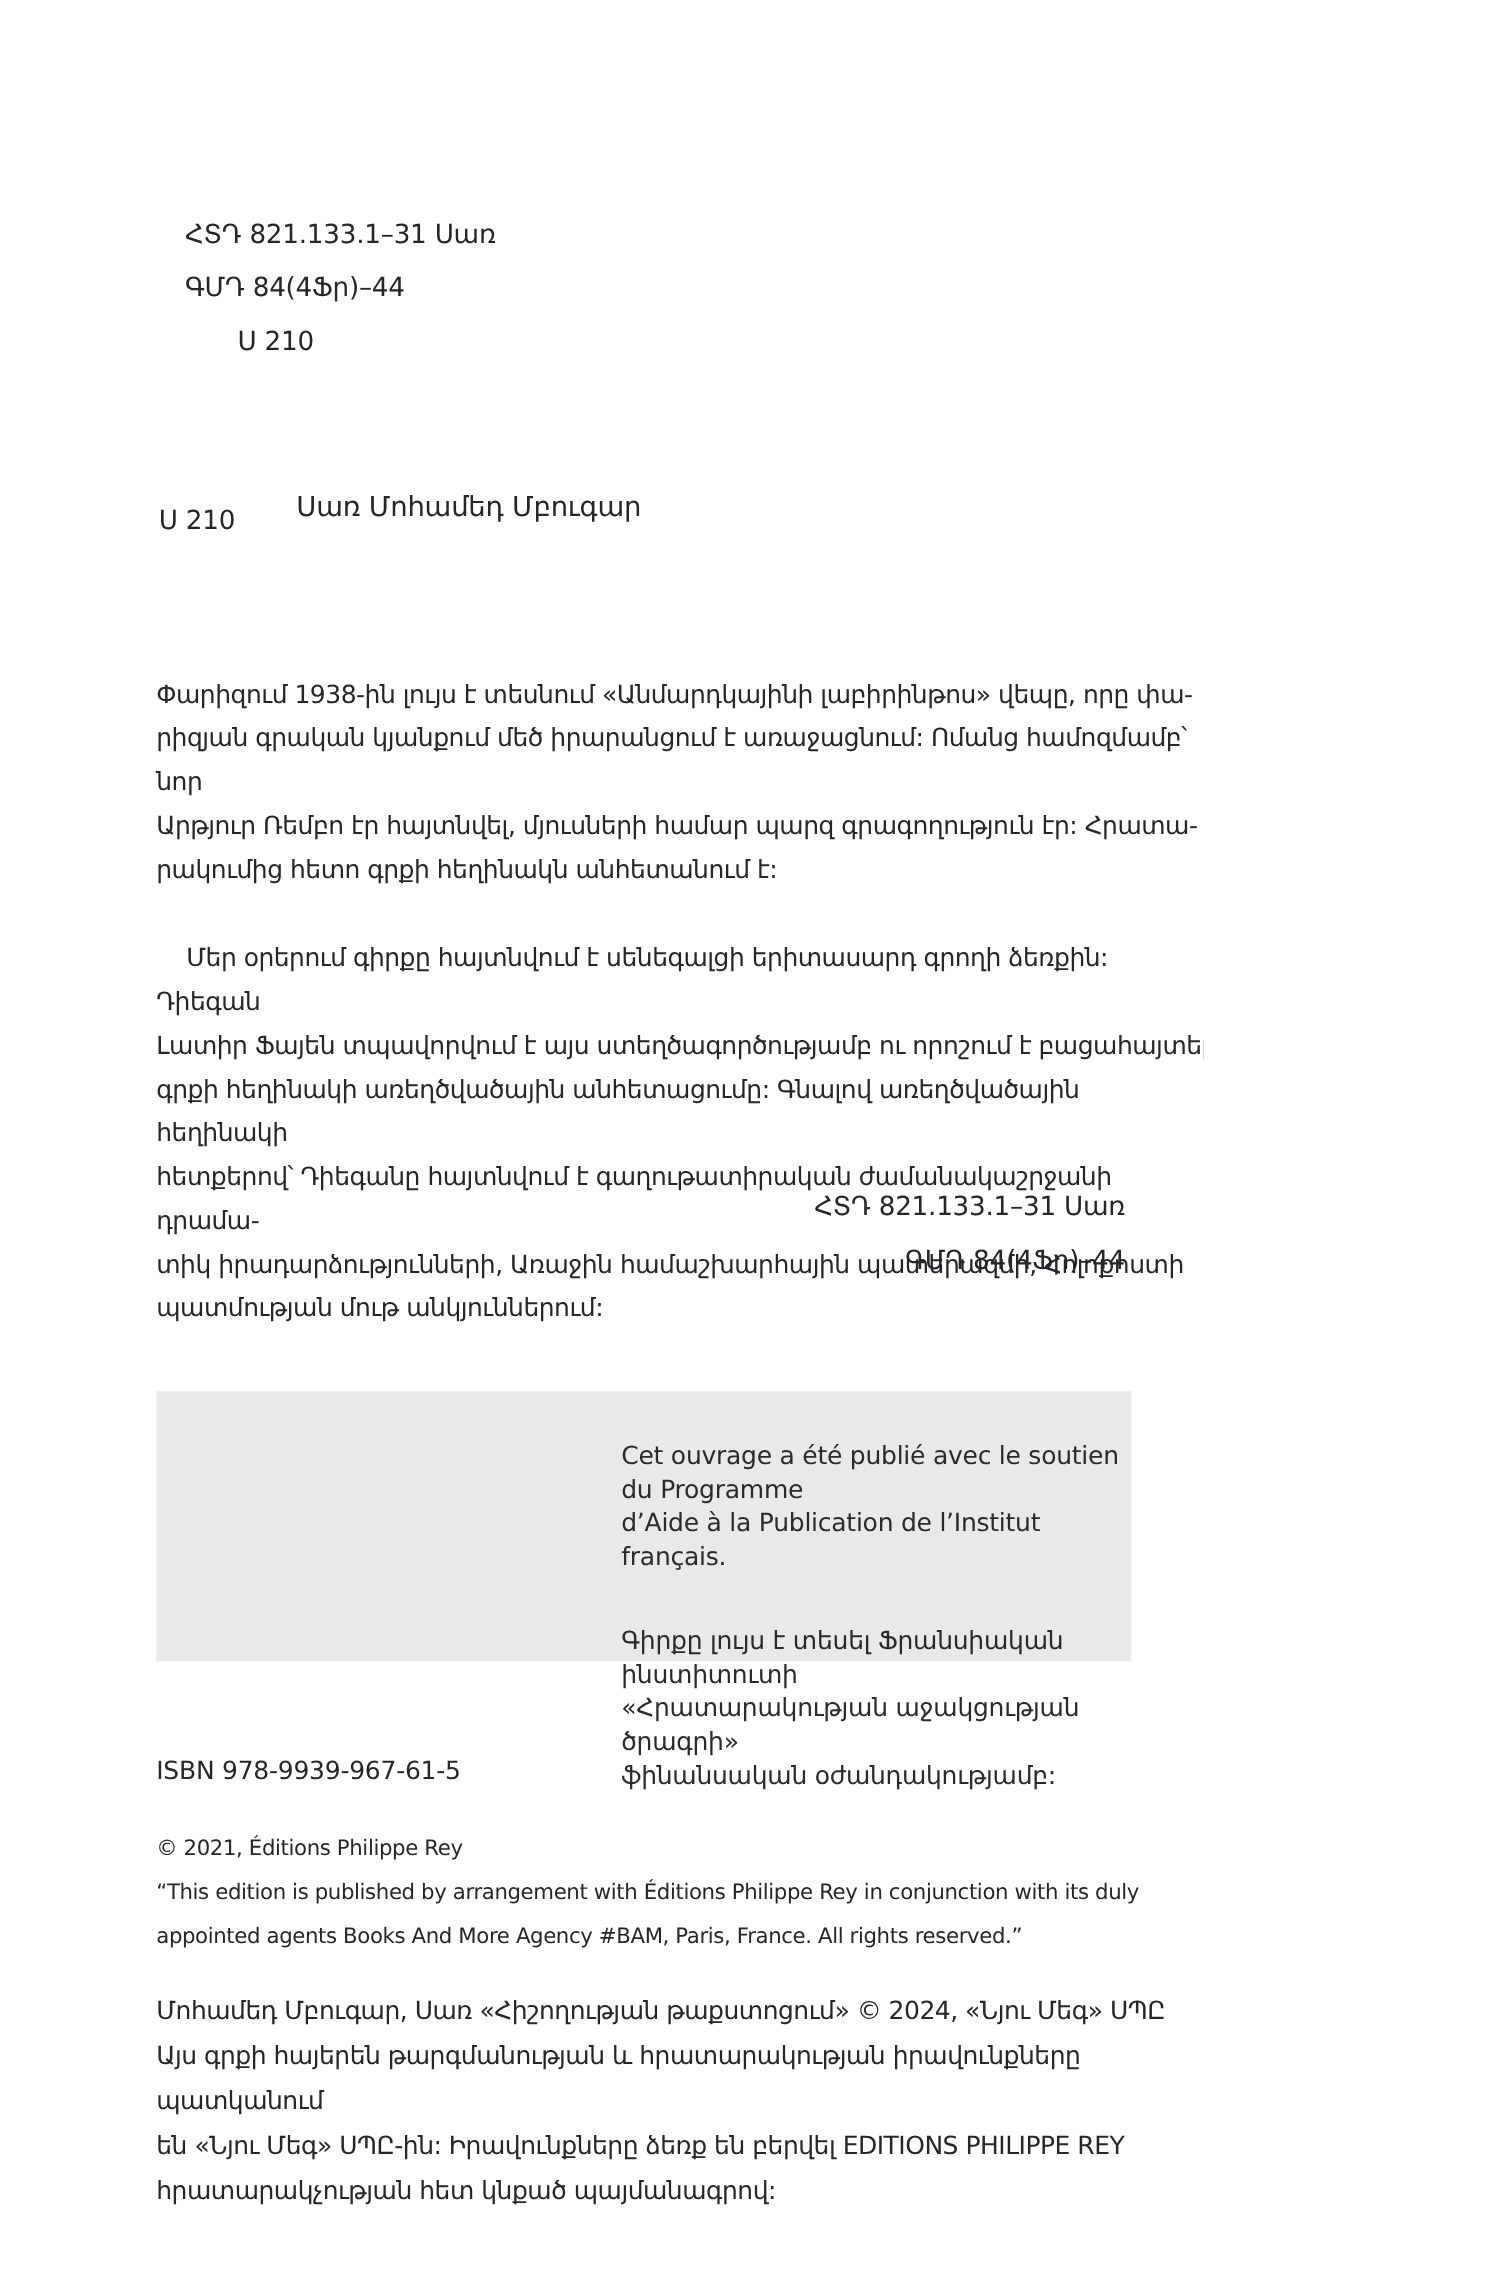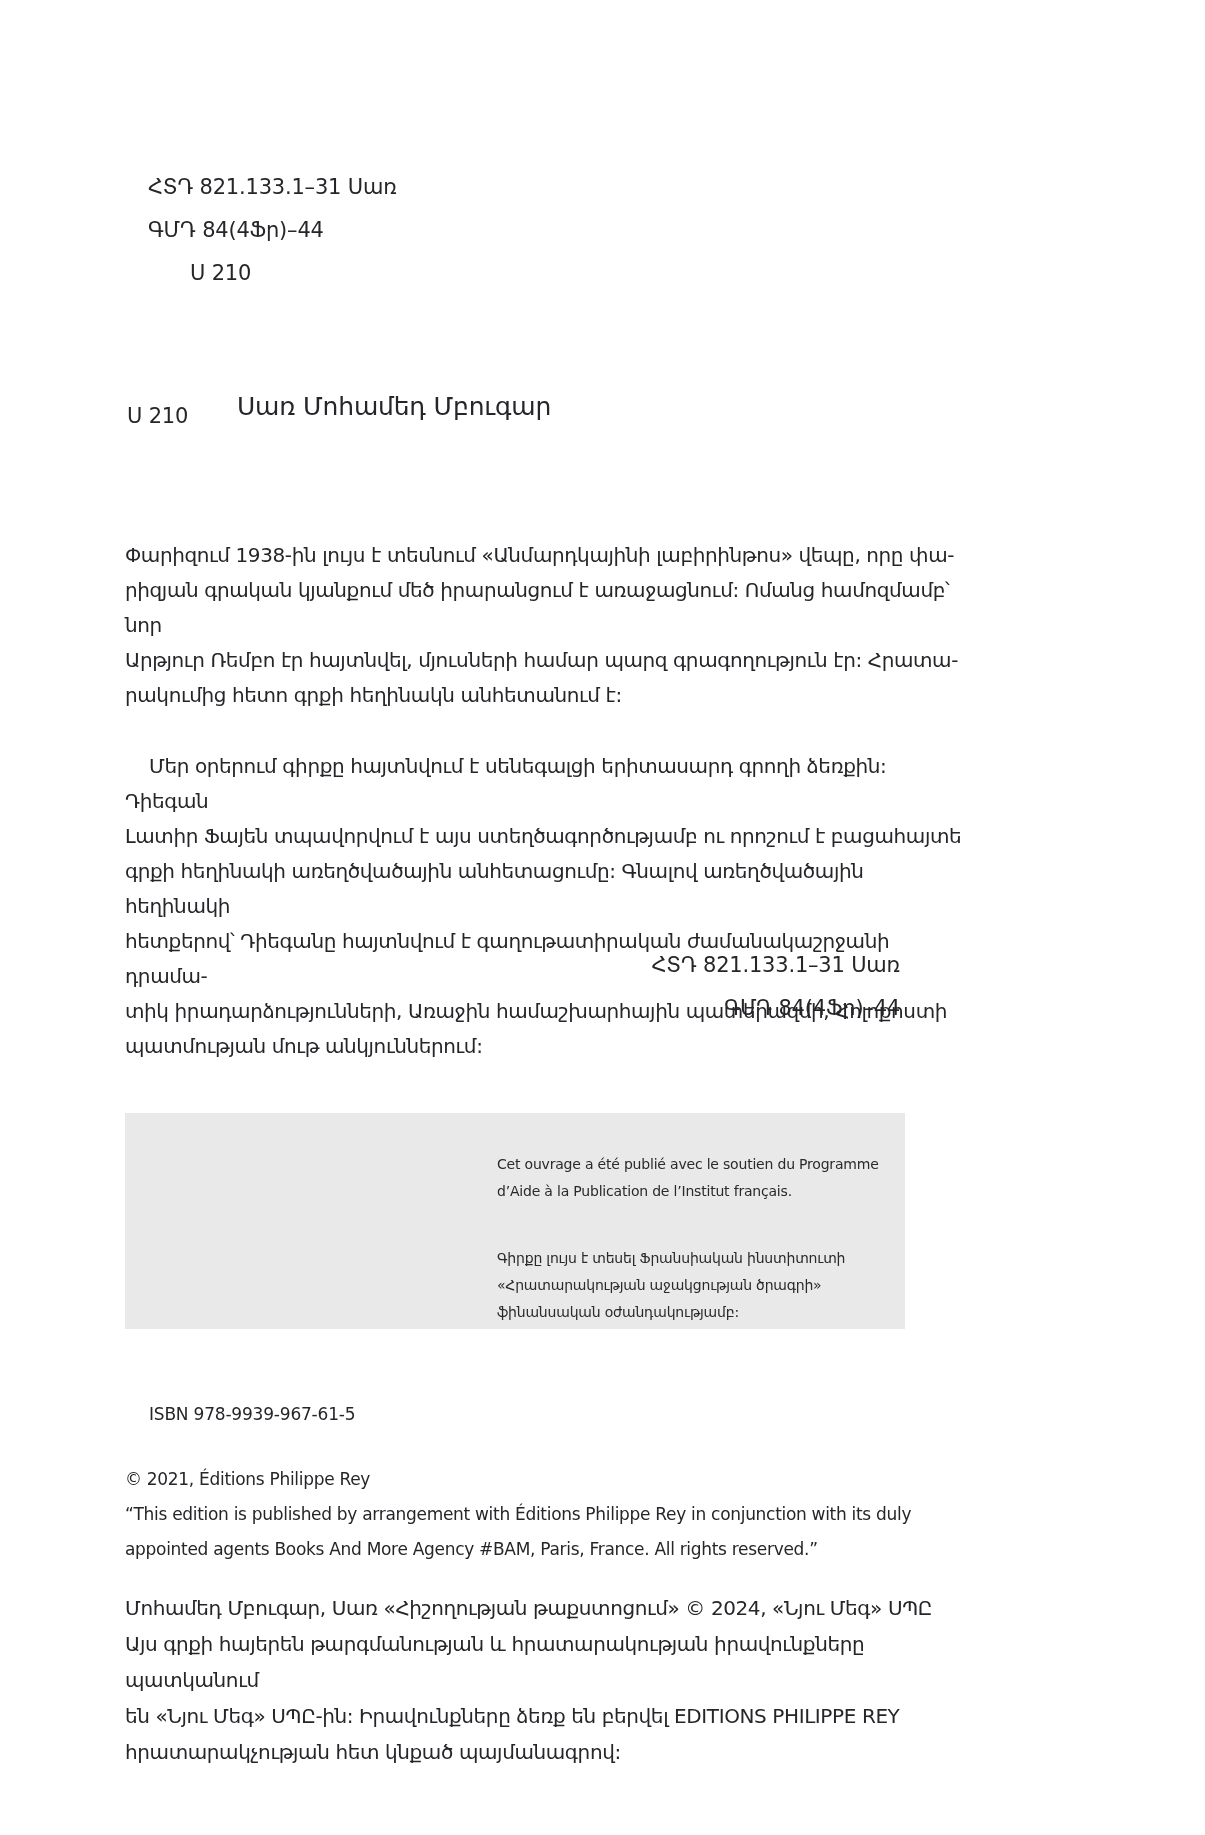--- a/index.html
+++ b/index.html
@@ -21,21 +21,21 @@
   
   .top-codes {
     position:absolute; left:148px; top:166px;
     font-size:21px; line-height:43px;
   }
   .top-codes .s-line { padding-left:42px; }
 
   
   .catalog { position:absolute; left:127px; top:385px; width:840px; }
   .catalog-code { position:absolute; left:0; top:19px; font-size:21px; }
-  .catalog-entry { margin-left:110px; font-size:25px; line-height:44px; }
+  .catalog-entry { margin-left:110px; font-size:22px; line-height:44px; }
 
   
   .annotation {
     position:absolute; left:125px; top:538px; width:845px;
     font-size:20px; line-height:35px; letter-spacing:-0.4px;
   }
   .annotation .p2 { text-indent:24px;margin-top:36px; }
 
   
   .bottom-codes {
@@ -57,27 +57,27 @@
   .logo-text {
     position:absolute; left:21px; top:24px;
     color:#68686c;
     font-size:37px; line-height:35px; font-weight:normal;
     transform:scaleX(0.72); transform-origin:left top;
     letter-spacing:0.5px;
     white-space:nowrap;
   }
   .credit-text {
     position:absolute; left:372px; top:38px; width:400px;
-    font-size:14px; line-height:27px; letter-spacing:-0.2px;
+    font-size:20px; line-height:27px; letter-spacing:-0.2px;
     color:#2a2a2e;
   }
   .credit-hy { margin-top:40px; }
 
   
-  .isbn { position:absolute; left:125px; top:1404px; font-size:17px;margin-left:24px; }
+  .isbn { position:absolute; left:125px; top:1404px; font-size:20px; }
 
   
   .copyright {
     position:absolute; left:125px; top:1462px; width:845px;
     font-size:17px; line-height:35px; letter-spacing:-0.3px;
   }
 
   
   .rights {
     position:absolute; left:125px; top:1590px; width:860px;

